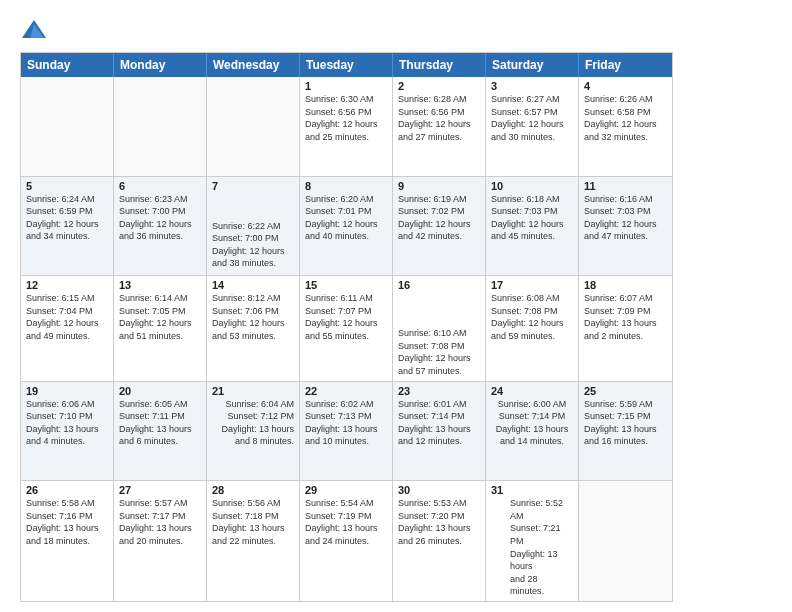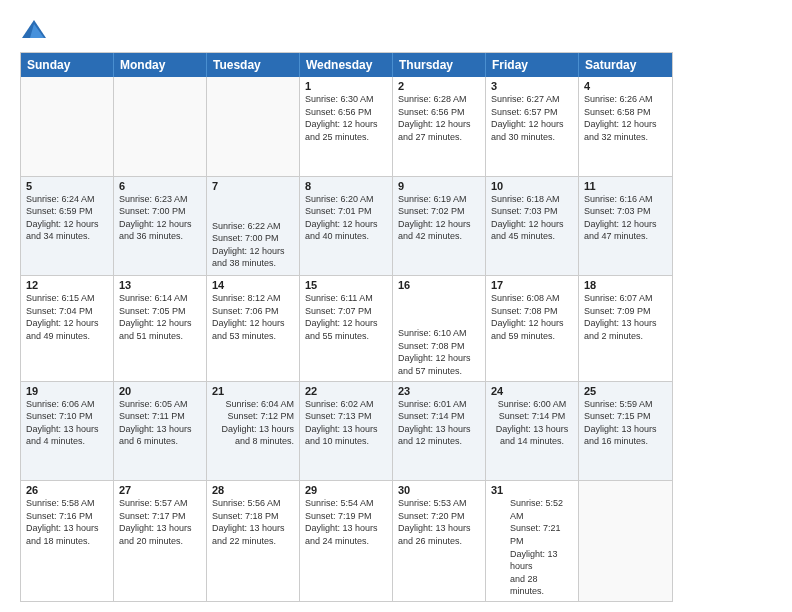--- a/index.html
+++ b/index.html
@@ -121,25 +121,25 @@
     <div class="title-block">
       <div class="month-title"></div>
       <div class="subtitle"></div>
     </div>
   </div>
 
   <div class="calendar">
     <div class="day-headers" id="day-headers-row">
         <div class="day-header">Sunday</div>
         <div class="day-header">Monday</div>
+        <div class="day-header">Wednesday</div>
         <div class="day-header">Tuesday</div>
-        <div class="day-header">Wednesday</div>
         <div class="day-header">Thursday</div>
+        <div class="day-header">Saturday</div>
         <div class="day-header">Friday</div>
-        <div class="day-header">Saturday</div>
       </div>
     <div class="weeks" id="weeks-container">
         <div class="week-row">
           <div class="day-cell empty"></div>
           <div class="day-cell empty"></div>
           <div class="day-cell empty"></div>
           <div class="day-cell">
             <div class="day-num">1</div>
             <div class="day-info" style="white-space: pre-line;">Sunrise: 6:30 AM
 Sunset: 6:56 PM

